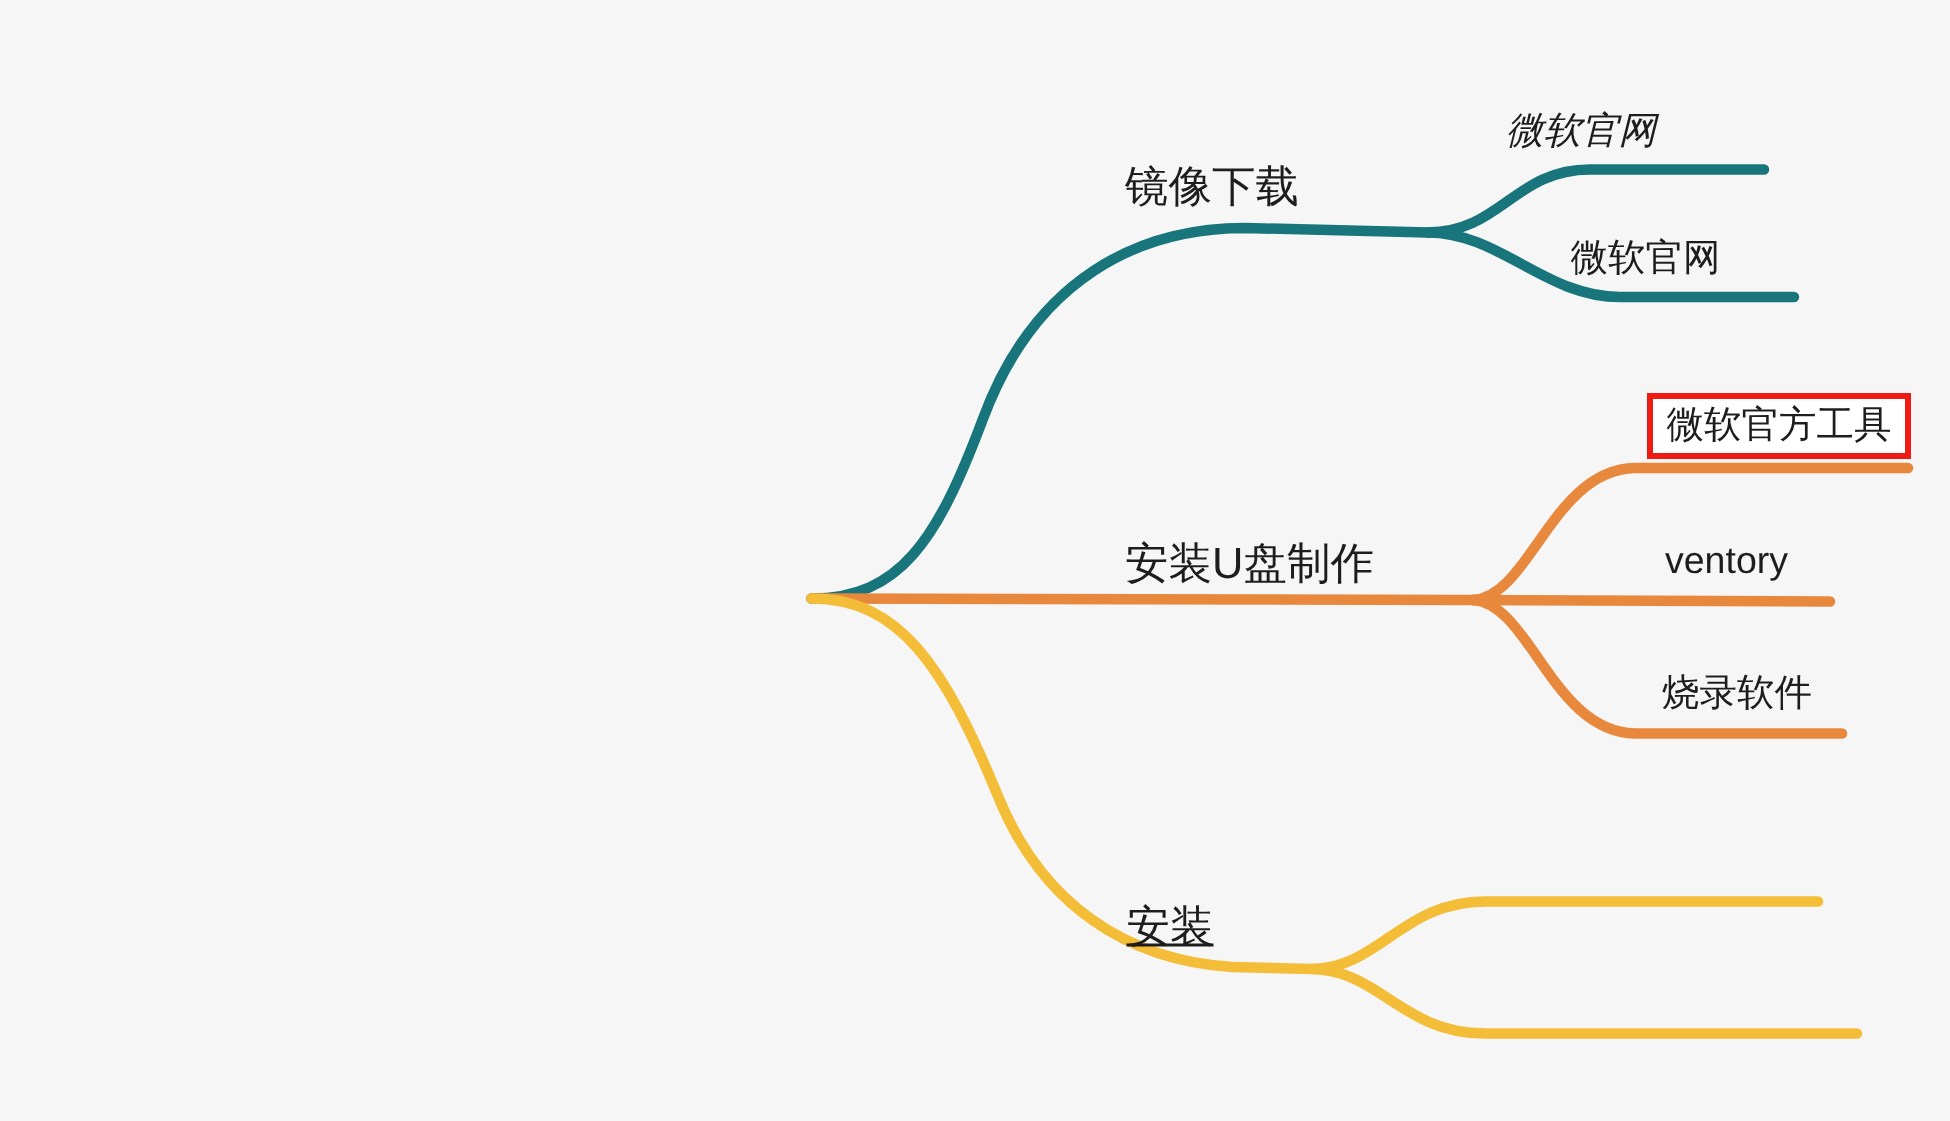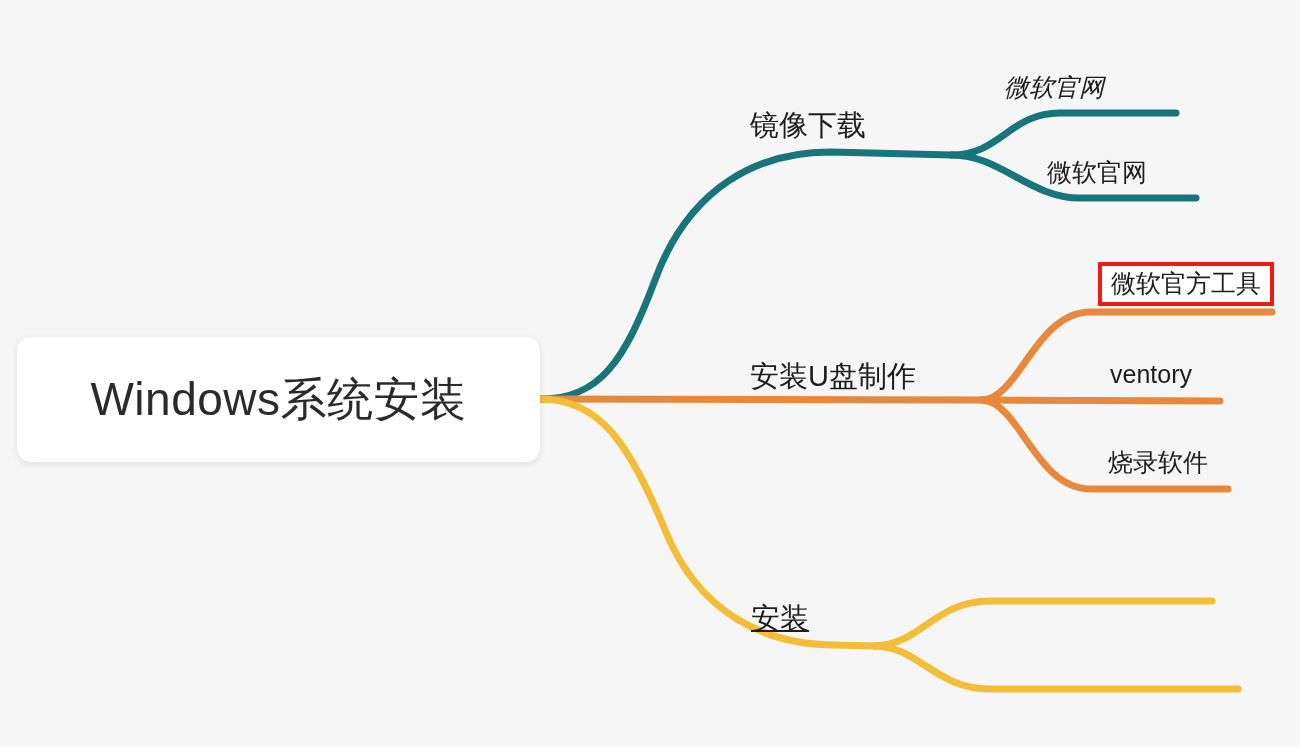--- a/index.html
+++ b/index.html
@@ -77,23 +77,20 @@
     <path d="M 541 399 L 982 400" fill="none" stroke="#e8883c" stroke-width="7" stroke-linecap="round"></path>
     <path d="M 982 400 C 1020 398 1035 313 1090 312 L 1272 312" fill="none" stroke="#e8883c" stroke-width="7" stroke-linecap="round"></path>
     <path d="M 982 400 L 1220 401" fill="none" stroke="#e8883c" stroke-width="7" stroke-linecap="round"></path>
     <path d="M 982 400 C 1020 402 1035 488 1090 489 L 1228 489" fill="none" stroke="#e8883c" stroke-width="7" stroke-linecap="round"></path>
 
     <path d="M 541 399 C 600 399 630 445 665 530 C 700 617 770 645 835 645 L 875 646" fill="none" stroke="#f3bd38" stroke-width="7" stroke-linecap="round"></path>
     <path d="M 875 646 C 920 645 935 601 990 601 L 1212 601" fill="none" stroke="#f3bd38" stroke-width="7" stroke-linecap="round"></path>
     <path d="M 875 646 C 920 647 935 689 990 689 L 1238 689" fill="none" stroke="#f3bd38" stroke-width="7" stroke-linecap="round"></path>
   </svg>
 
-  <div class="root-node">
-    <span class="root-label">Windows系统安装</span>
-  </div>
 
   <div class="node-label branch-label" style="left:750px; top:111px;text-align:center;">镜像下载</div>
 
   <div class="node-label leaf-label" style="left:1004px; top:75px;font-style:italic;">微软官网</div>
 
   <div class="node-label leaf-label" style="left:1047px; top:160px;">微软官网</div>
 
   <div class="node-label branch-label" style="left:750px; top:362px;">安装U盘制作</div>
 
   <div class="node-label leaf-label boxed" style="left: 1098px; top: 262px; border-color: rgb(238, 27, 18);">微软官方工具</div>

